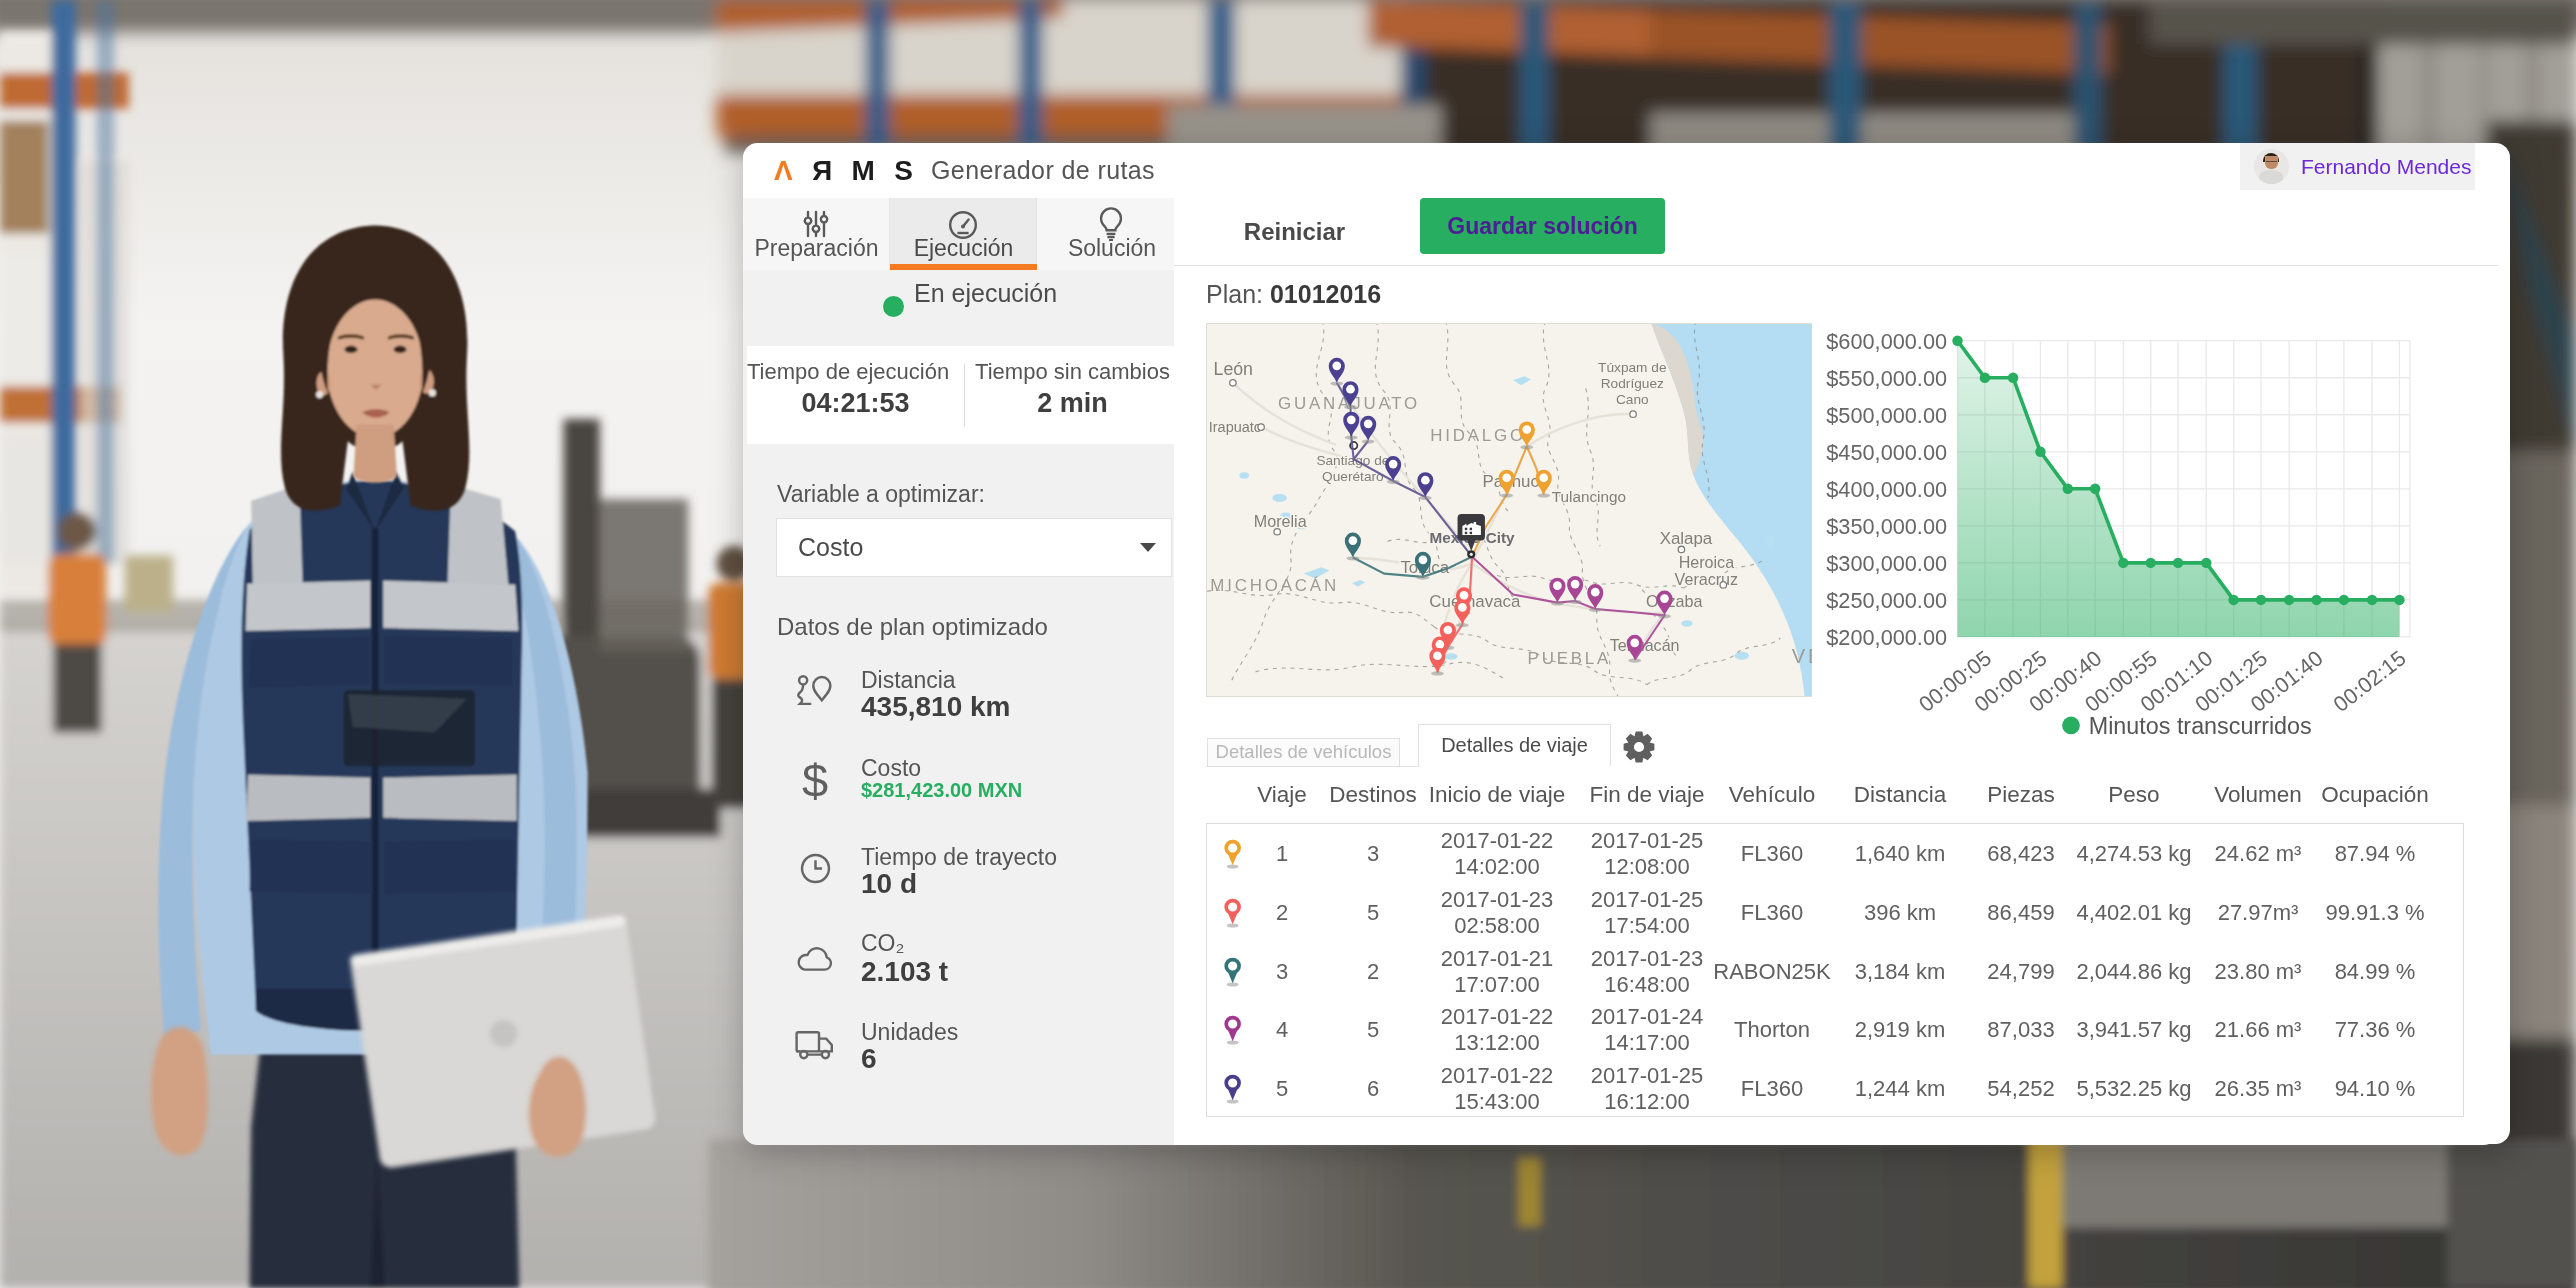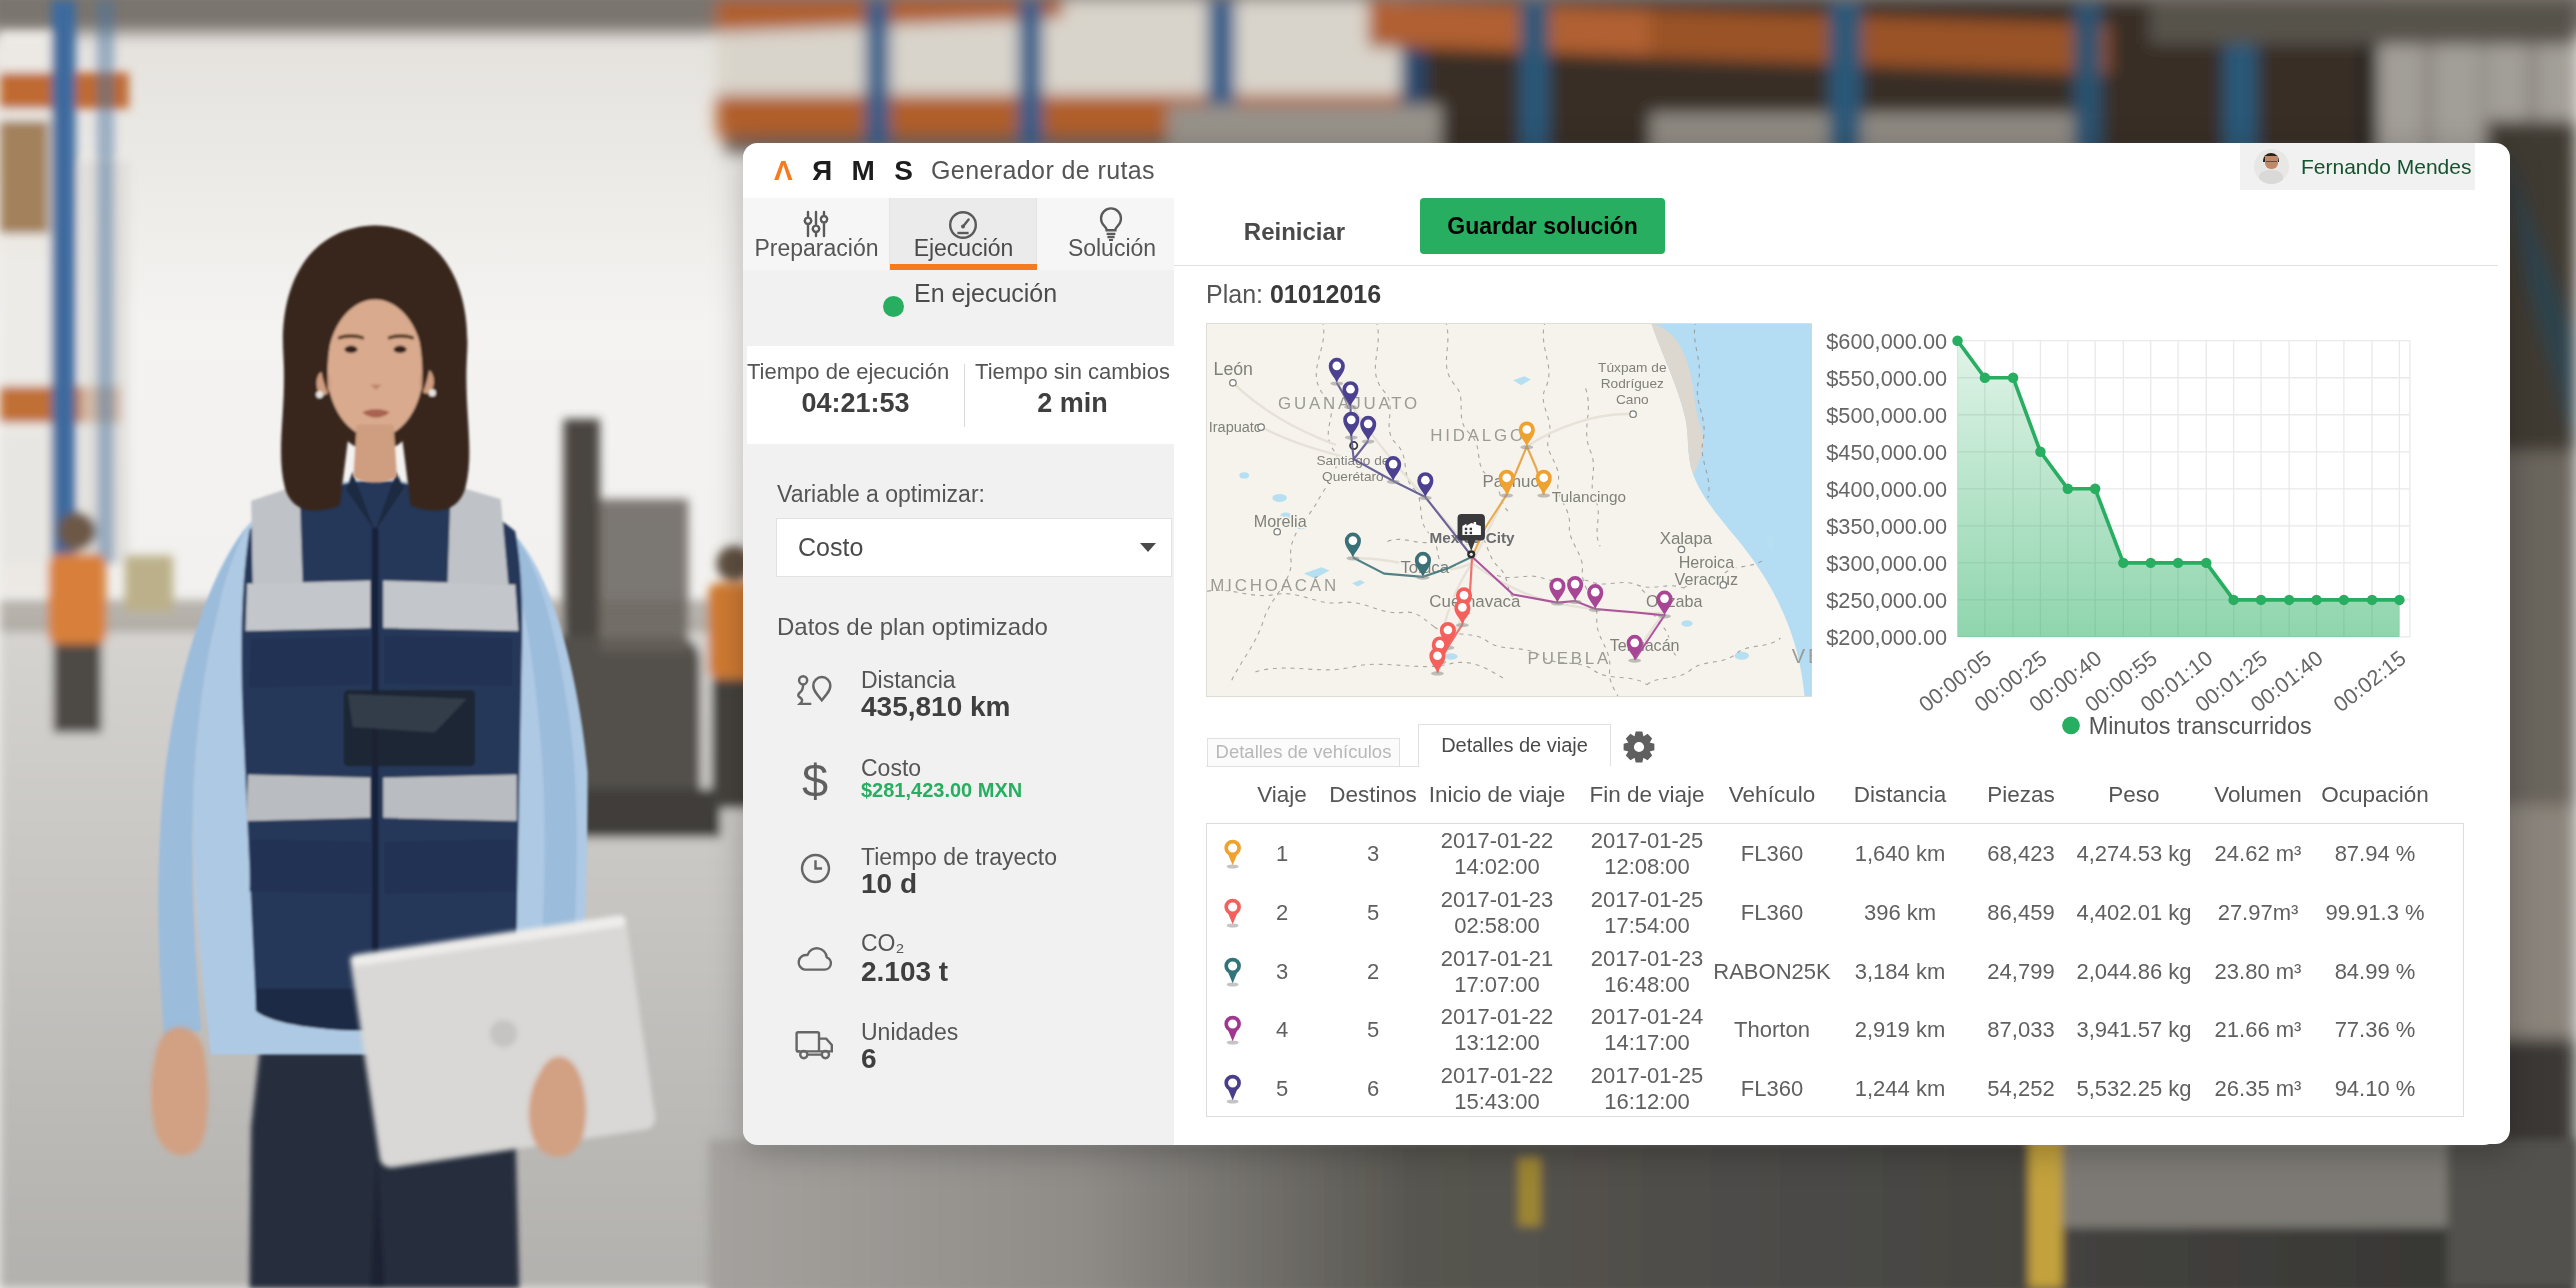--- a/index.html
+++ b/index.html
@@ -174,21 +174,21 @@
       <span style="color:#f47b20">Λ</span><span style="display:inline-block;transform:scaleX(-1);margin-left:19.3px">R</span><span style="margin-left:19.3px">M</span><span style="margin-left:19.3px">S</span>
     </div>
     <div class="abs g55" style="left:188px;top:0;height:55px;line-height:55px;font-size:25px;letter-spacing:0.4px">Generador de rutas</div>
     <div class="abs" style="left:1497px;top:0;width:235px;height:47px;background:#f1f1f1">
       <div class="abs" style="left:13.7px;top:6.4px;width:35px;height:35px;border-radius:50%;background:#e9e7e5;overflow:hidden">
         <div class="abs" style="left:9.7px;top:3.2px;width:16px;height:9.7px;border-radius:8px 8px 0 0;background:#2c2118"></div>
         <div class="abs" style="left:11.3px;top:6.4px;width:13px;height:13px;border-radius:0 0 45% 45%;background:#c08a66"></div>
         <div class="abs" style="left:12px;top:11.3px;width:11.3px;height:1.6px;background:#55504c"></div>
         <div class="abs" style="left:5.6px;top:21px;width:24px;height:14.5px;border-radius:45% 45% 0 0;background:#d9d9d7"></div>
       </div>
-      <div class="abs" style="left:61px;top:0;height:60px;line-height:47px;font-size:21px;color:#14532d;white-space:nowrap">Fernando Mendes</div>
+      <div class="abs" style="left:61px;top:0;height:60px;line-height:47px;font-size:21px;color:#6d28d9;white-space:nowrap">Fernando Mendes</div>
     </div>
   </div>
   <div id="aside">
     <div class="abs" style="left:0;top:0;width:443px;height:72px;background:#f6f6f6">
       <div class="abs" style="left:0;top:0;width:147px;height:72px;border-right:0.8px solid #e4e4e4"></div>
       <div class="abs" style="left:147px;top:0;width:147px;height:72px;background:#ebebeb;border-right:0.8px solid #e4e4e4"></div>
       <div class="abs" style="left:147px;top:66px;width:147px;height:6.4px;background:#f47b20"></div>
       <svg class="abs" style="left:57px;top:9.7px" width="32" height="32" viewBox="0 0 40 40" fill="none" stroke="#5a5a5a" stroke-width="3" stroke-linecap="round">
         <path d="M10 5 V12 M10 20 V35 M10 12 a4 4 0 1 0 0.01 0 M20 5 V22 M20 30 V35 M20 22 a4 4 0 1 0 0.01 0 M30 5 V10 M30 18 V35 M30 10 a4 4 0 1 0 0.01 0"></path>
       </svg>
@@ -248,21 +248,21 @@
       <circle cx="11" cy="32" r="4.5"></circle>
       <circle cx="38" cy="32" r="4.5"></circle>
       <path d="M2 28 h4 M16 32 h17"></path>
     </svg>
     <div class="abs g55" style="left:118px;top:821px;font-size:23px">Unidades</div>
     <div class="abs dark" style="left:118px;top:845px;font-size:28px;font-weight:bold">6</div>
   </div>
   <div id="main">
     <div class="abs" style="left:0;top:0;width:1324px;height:68px;border-bottom:0.8px solid #e2e2e2"></div>
     <div class="abs" style="left:48px;top:0;width:145px;height:68px;line-height:68px;text-align:center;font-size:24px;font-weight:bold;color:#4a4a4a">Reiniciar</div>
-    <div class="abs" style="left:246px;top:0;width:245px;height:56px;background:#27ae60;border-radius:4px;text-align:center;line-height:56px;font-size:23px;font-weight:bold;color:#000000">Guardar solución</div>
+    <div class="abs" style="left:246px;top:0;width:245px;height:56px;background:#27ae60;border-radius:4px;text-align:center;line-height:56px;font-size:23px;font-weight:bold;color:#4c1d95">Guardar solución</div>
     <div class="abs" style="left:32px;top:82px;font-size:25px;color:#555">Plan: <span style="font-weight:bold;color:#3a3a3a">01012016</span></div>
     <div class="abs" id="mapbox" style="left:32px;top:125px;width:606px;height:374px;background:#f6f3ed;border:0.8px solid #e0ddd6">
       <svg width="605" height="372" viewBox="0 0 751 462" style="position:absolute;left:0;top:0">
         <rect x="0" y="0" width="751" height="462" fill="#f6f3ec"></rect>
         <path d="M505 0 L751 0 L751 462 L742 462 C738 424 730 392 716 360 C700 322 676 288 654 262 C634 238 614 214 604 188 C594 162 600 136 592 110 C584 76 564 36 552 0 Z" fill="#b4dcf2"></path>
         <path d="M552 0 C564 36 584 76 592 110 C600 136 594 162 604 188 C612 168 622 150 612 124 C602 98 608 60 584 22 C574 8 560 0 552 0 Z" fill="#dcd8cf"></path>
         <g fill="#b7dff2">
           <ellipse cx="90" cy="216" rx="9" ry="5"></ellipse>
           <ellipse cx="98" cy="238" rx="7" ry="4"></ellipse>
           <ellipse cx="46" cy="188" rx="6" ry="4"></ellipse>

